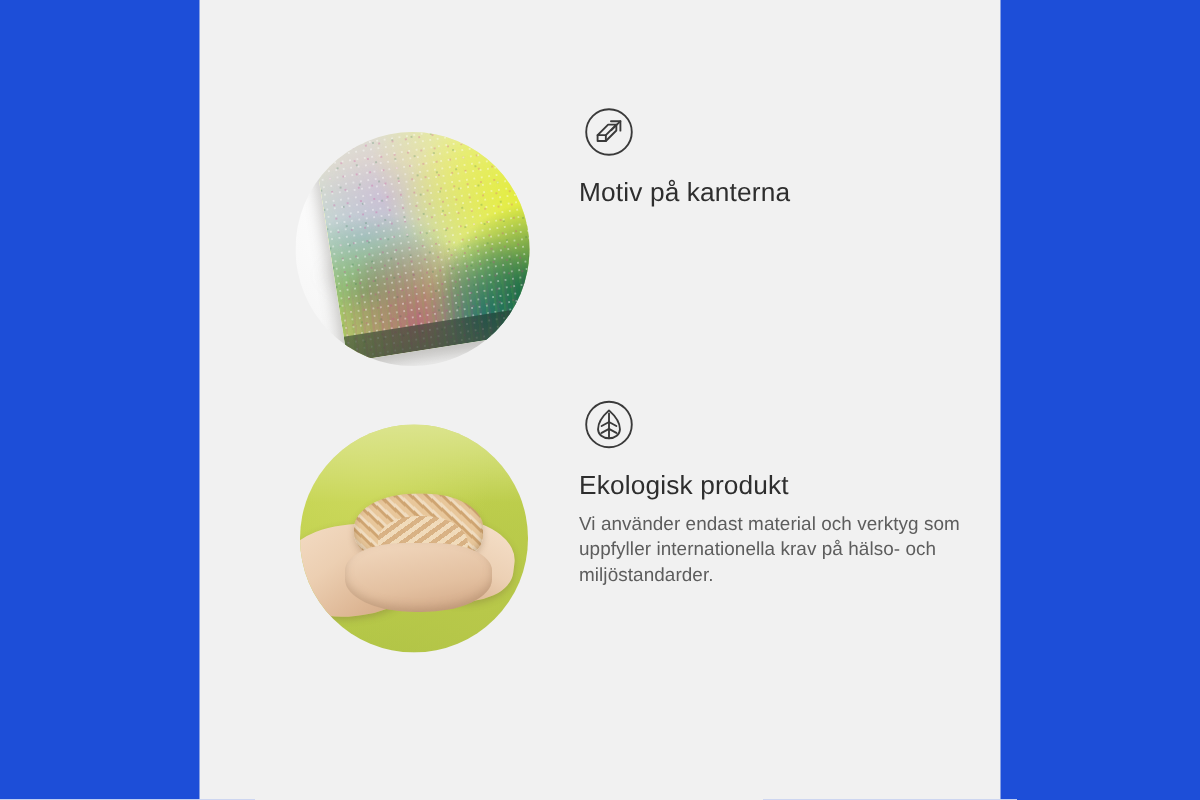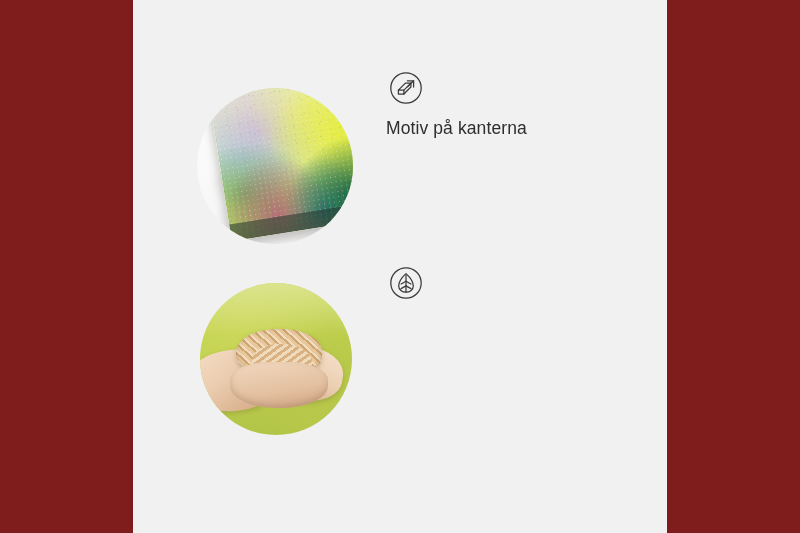--- a/index.html
+++ b/index.html
@@ -2,21 +2,21 @@
 <html><head>
 <meta charset="utf-8">
 <style>
   html,body{margin:0;padding:0;}
   body{
     width:800px;height:533px;
     background:#ffffff;
     font-family:"Liberation Sans", sans-serif;
     overflow:hidden;
   }
-  .stage{position:relative;width:800px;height:533px;background:#7f1d1d;}
+  .stage{position:relative;width:800px;height:533px;background:#1d4ed8;}
 
   
   .panel{
     position:absolute;left:133px;top:0;width:534px;height:533px;
     background:#f1f1f1;
   }
 
   
   .feature{position:absolute;left:0;top:0;width:534px;}
   .feature.row1{top:68px;}
@@ -200,17 +200,19 @@
           <path d="M20 10.6 C25.6 15.6 27.3 20.4 27.3 23.1 C27.3 26.6 24.0 29.2 20 29.2 C16.0 29.2 12.7 26.6 12.7 23.1 C12.7 20.4 14.4 15.6 20 10.6 Z"></path>
           <path d="M20 12.6 L20 29.2"></path>
           <path d="M20 18.3 L15.1 21.0"></path>
           <path d="M20 18.3 L24.9 21.0"></path>
           <path d="M20 22.9 L15.1 25.6"></path>
           <path d="M20 22.9 L24.9 25.6"></path>
         </svg>
       </div>
 
       <div class="txt t2">
+        <h2 class="heading">Ekologisk produkt</h2>
+        <p class="body">Vi använder endast material och verktyg som uppfyller internationella krav på hälso- och miljöstandarder.</p>
       </div>
     </div>
 
   </div>
 </div>
 
 </body></html>

